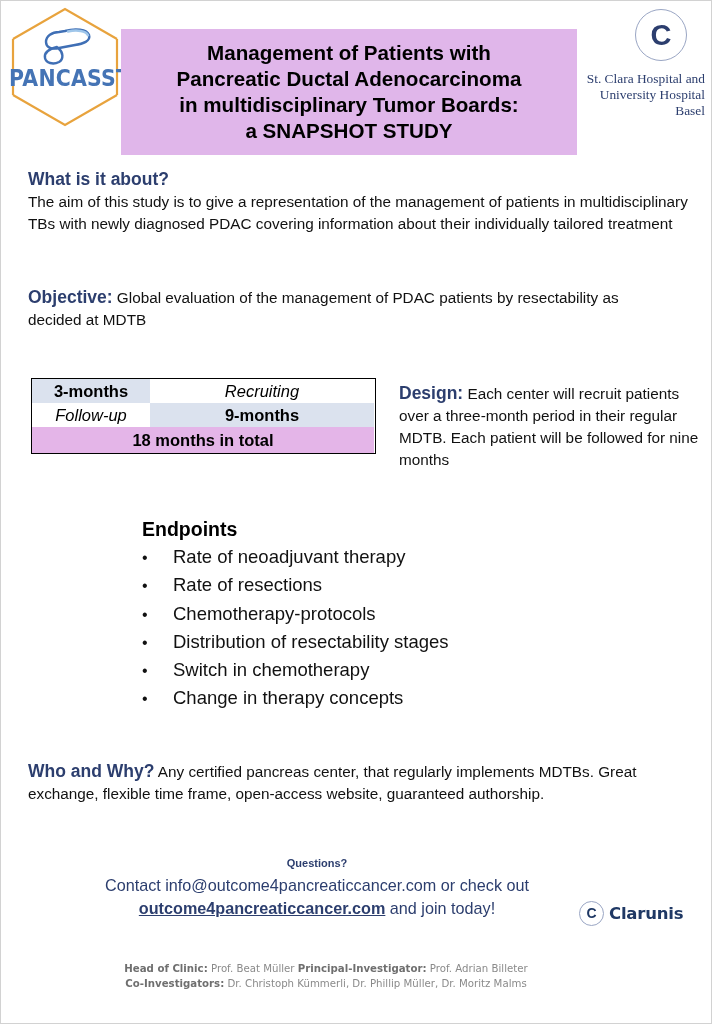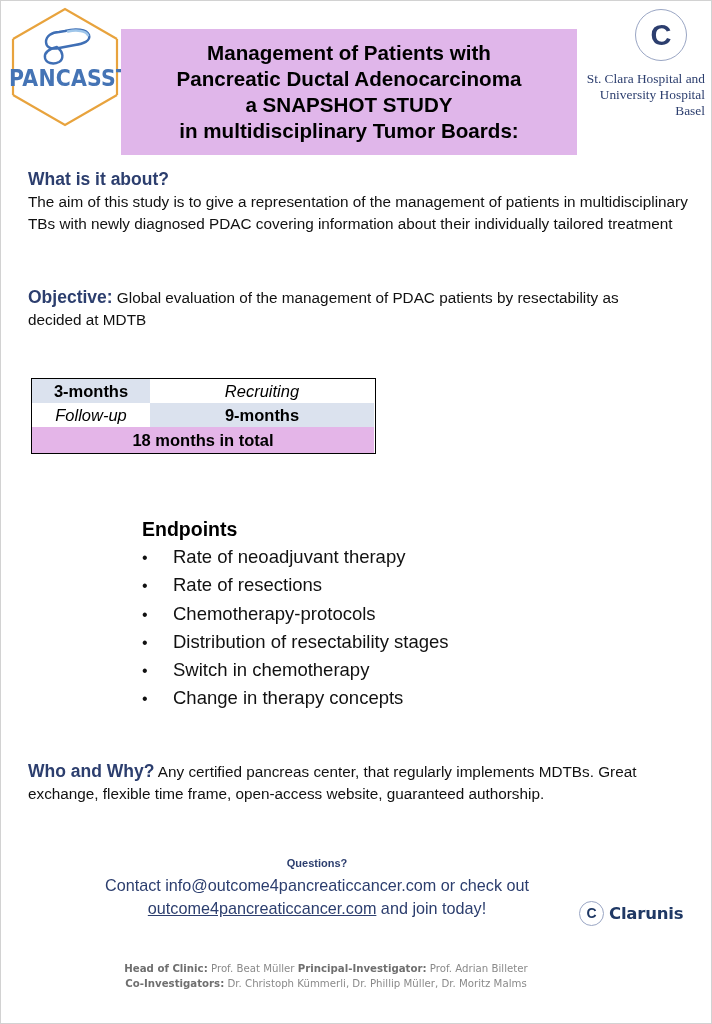--- a/index.html
+++ b/index.html
@@ -221,21 +221,21 @@
   #questions-title {
     font-weight: bold;
     font-size: 11px;
     line-height: 21px;
   }
   .q-line {
     font-size: 16.2px;
     line-height: 23px;
   }
   .q-url {
-    font-weight: normal;
+    font-weight: bold;
     text-decoration: underline;
   }
 
   
   #investigators {
     position: absolute;
     left: 90px; top: 961px;
     width: 470px;
     text-align: center;
     font-family: "DejaVu Sans", sans-serif;
@@ -305,22 +305,22 @@
         <path d="M30 6 C40 3 52 4 54 10 C56 16 48 19 40 20 L24 23 C16 25 11 22 11 17 C11 11 17 7 24 7 Z" fill="none" stroke="#3f6fb5" stroke-width="2.4" stroke-linejoin="round"></path>
         <path d="M22 22 C14 24 9 28 10 33 C11 38 18 40 24 37 C29 34 28 27 24 24 Z" fill="none" stroke="#3f6fb5" stroke-width="2.4" stroke-linejoin="round"></path>
         <path d="M33 6.5 C42 4.5 51 5.8 53 10.2" fill="none" stroke="#9fc6ea" stroke-width="2.6" stroke-linecap="round"></path>
       </svg>
       <div id="pancasst-word">PANCASST</div>
     </div>
 
     <div id="title-band">
       <div class="tline">Management of Patients with</div>
       <div class="tline">Pancreatic Ductal Adenocarcinoma</div>
+      <div class="tline">in multidisciplinary Tumor Boards:</div>
       <div class="tline">a SNAPSHOT STUDY</div>
-      <div class="tline">in multidisciplinary Tumor Boards:</div>
     </div>
 
     <div id="hospital-logo">
       <div id="hosp-circle"></div>
       <div id="hosp-c">C</div>
       <div id="hosp-name">
         <div>St. Clara Hospital and</div>
         <div>University Hospital</div>
         <div>Basel</div>
       </div>
@@ -343,20 +343,23 @@
     </div>
     <div class="tl-row">
       <div class="tl-cell tl-left tl-italic bg-white">Follow-up</div>
       <div class="tl-cell tl-right tl-bold bg-blue">9-months</div>
     </div>
     <div class="tl-row">
       <div class="tl-cell tl-full tl-bold bg-pink">18 months in total</div>
     </div>
   </div>
 
+  <div id="design">
+    <span class="sec-head">Design:</span><span class="body-text"> Each center will recruit patients over a three-month period in their regular MDTB. Each patient will be followed for nine months</span>
+  </div>
 
   <div id="endpoints">
     <div id="endpoints-title">Endpoints</div>
 
     <div class="endpoint-item">
       <span class="endpoint-bullet">•</span>
       <span>Rate of neoadjuvant therapy</span>
     </div>
     <div class="endpoint-item">
       <span class="endpoint-bullet">•</span>

